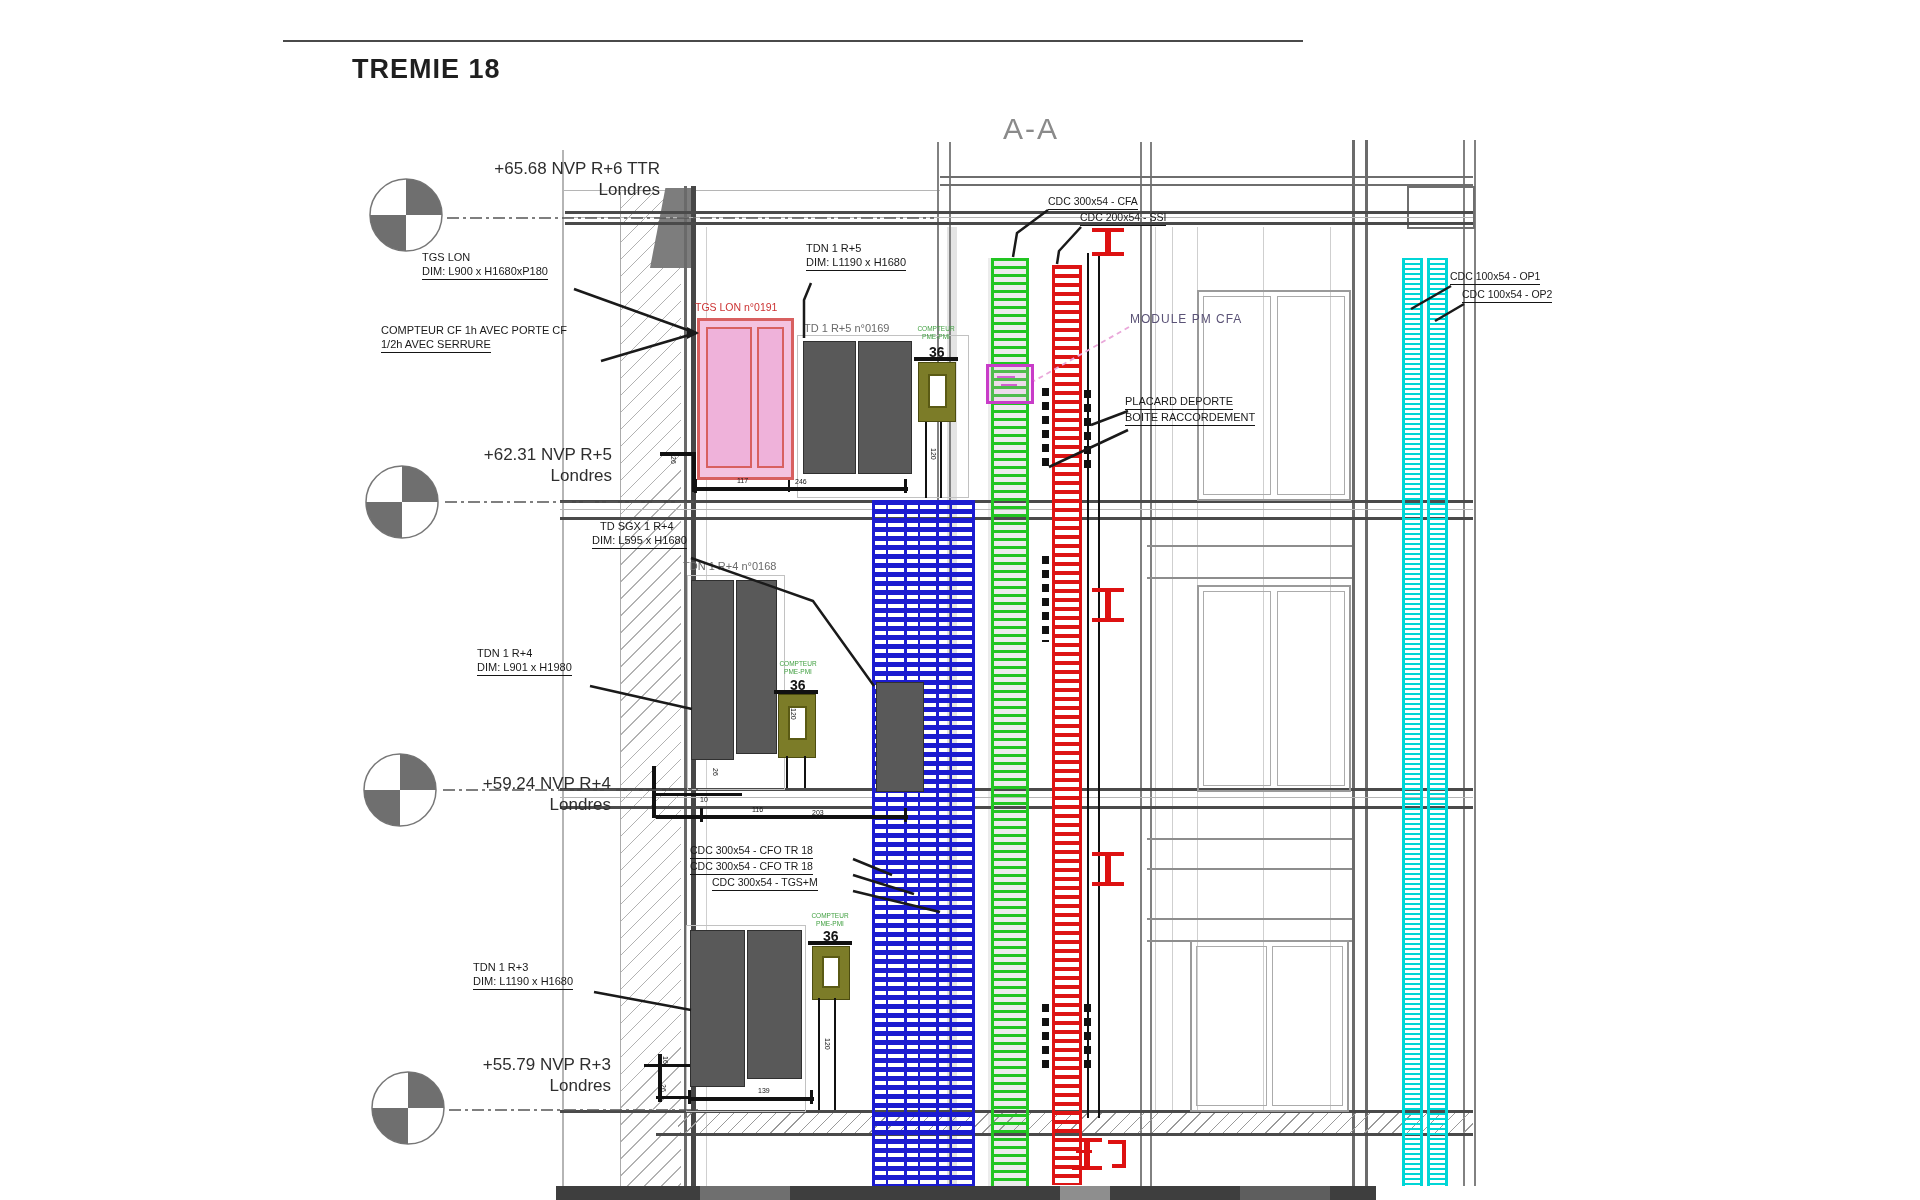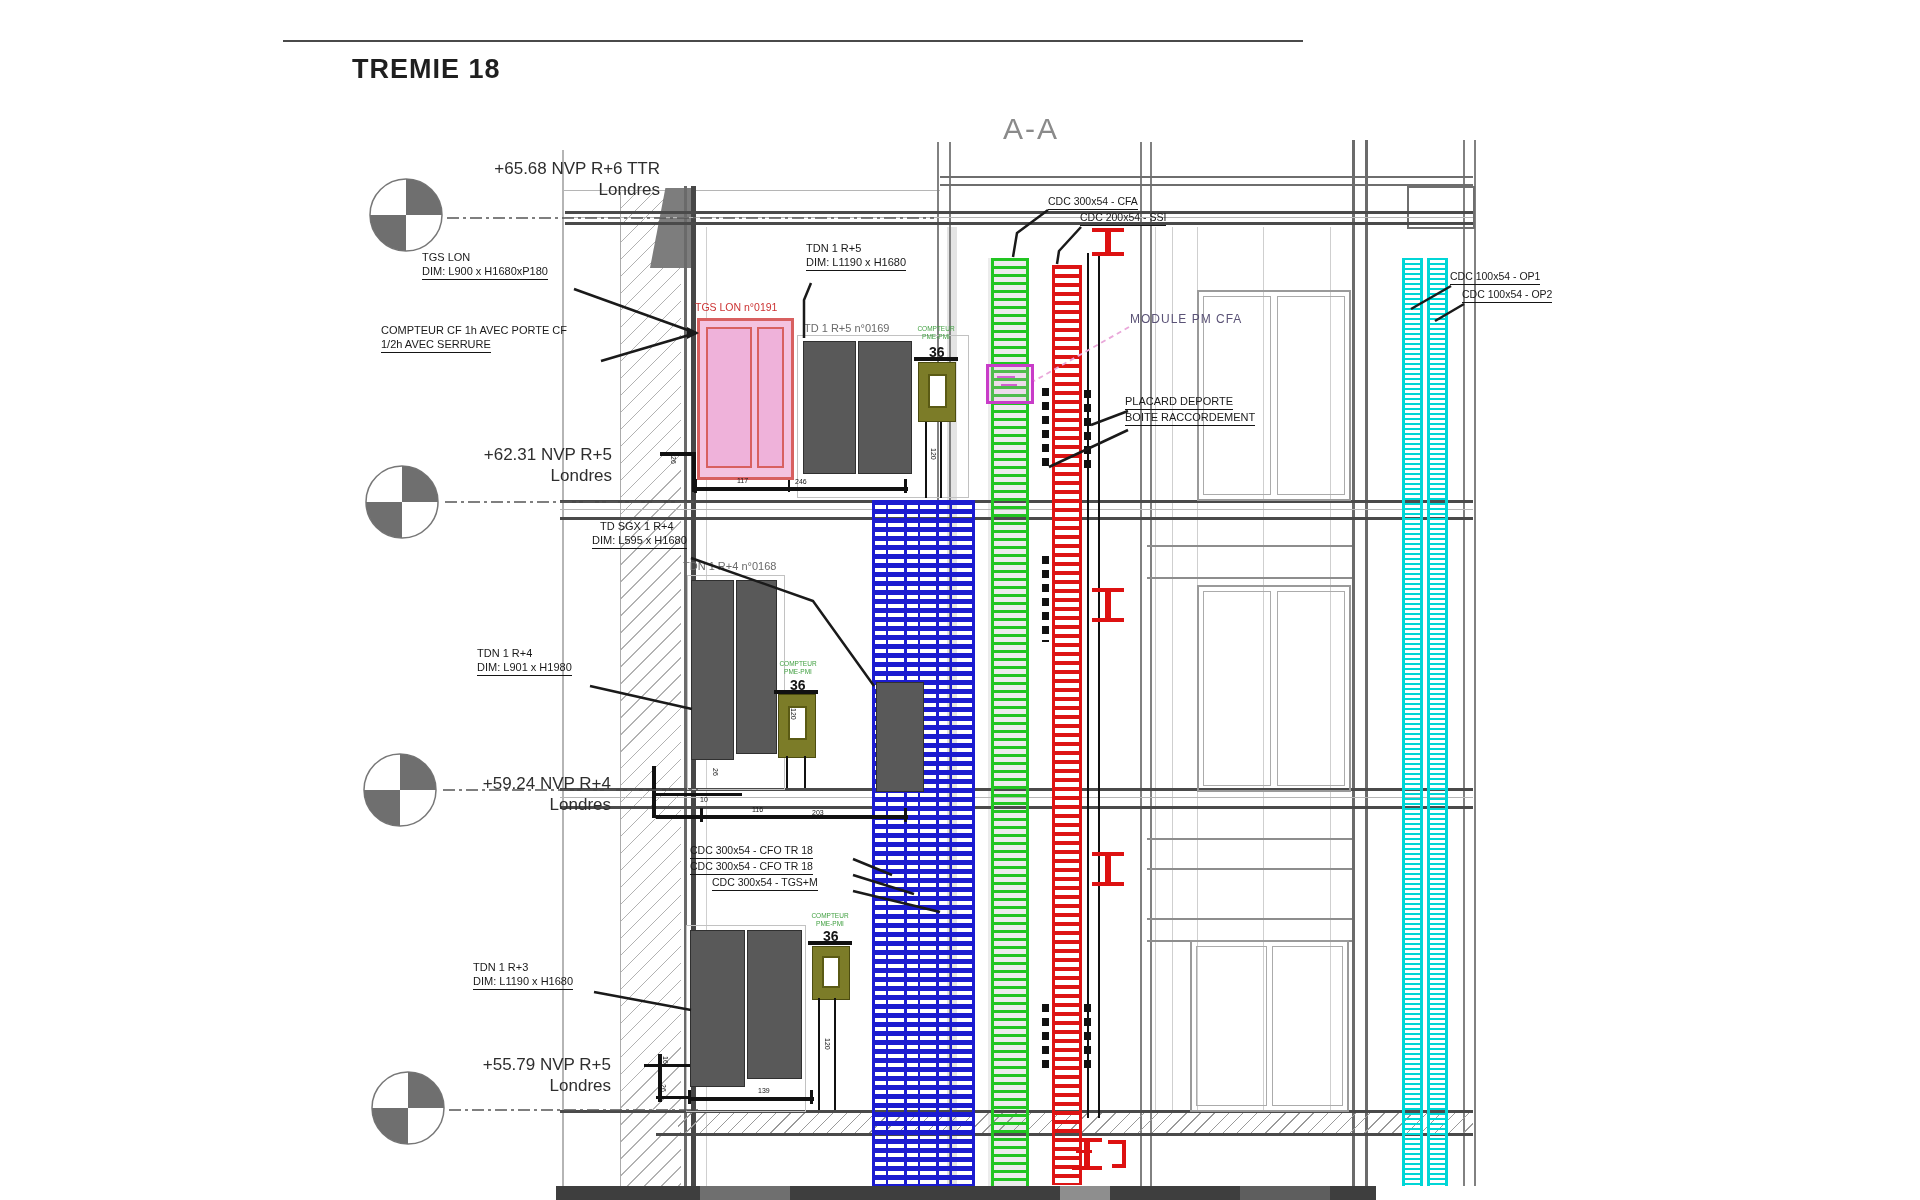--- a/index.html
+++ b/index.html
@@ -307,21 +307,21 @@
 </div>
 <div class="elev" style="left:382px;top:444px;">
   <div>+62.31 NVP R+5</div>
   <div>Londres</div>
 </div>
 <div class="elev" style="left:381px;top:733px;margin-top:40px;">
   <div>+59.24 NVP R+4</div>
   <div>Londres</div>
 </div>
 <div class="elev" style="left:381px;top:1054px;">
-  <div>+55.79 NVP R+5</div>
+  <div>+55.79 NVP R+3</div>
   <div>Londres</div>
 </div>
 
 <div class="ann" style="left:422px;top:250px;">
   <div>TGS LON</div>
   <span class="u">DIM: L900 x H1680xP180</span>
 </div>
 <div class="ann" style="left:381px;top:323px;">
   <div>COMPTEUR CF 1h AVEC PORTE CF</div>
   <span class="u">1/2h AVEC SERRURE</span>

